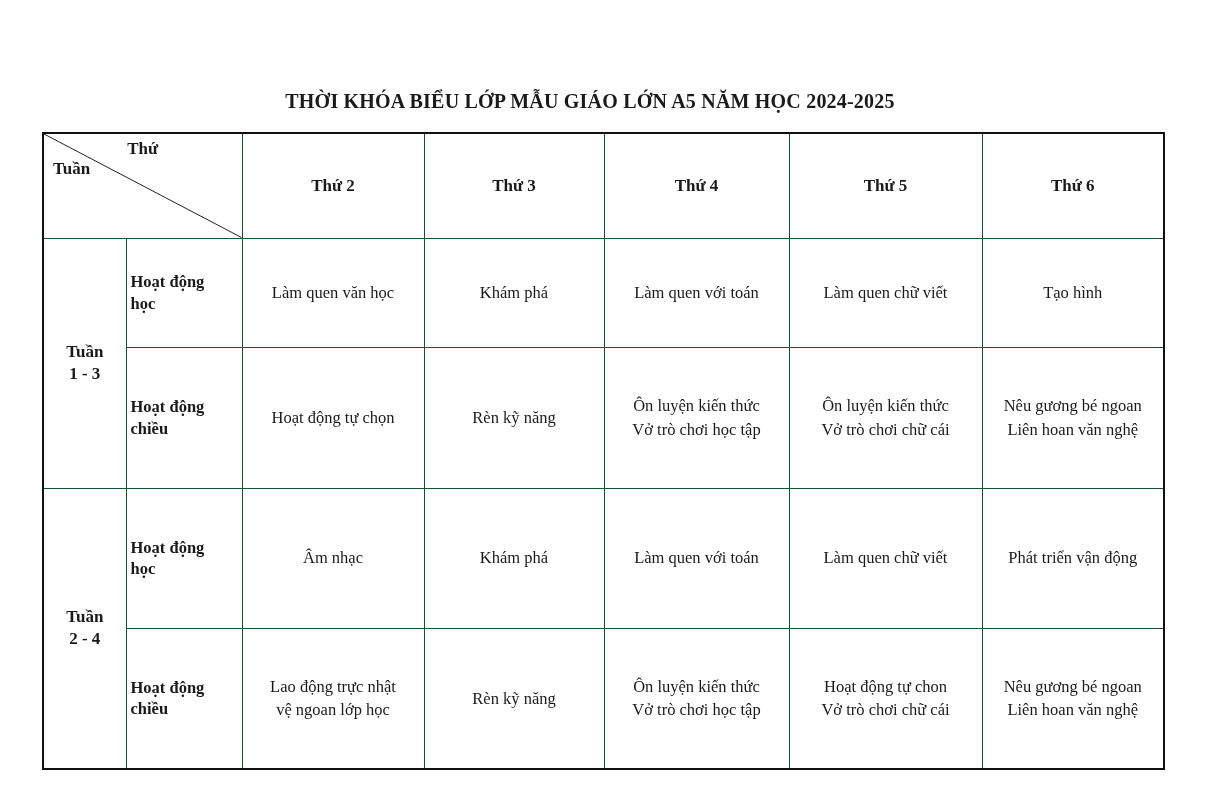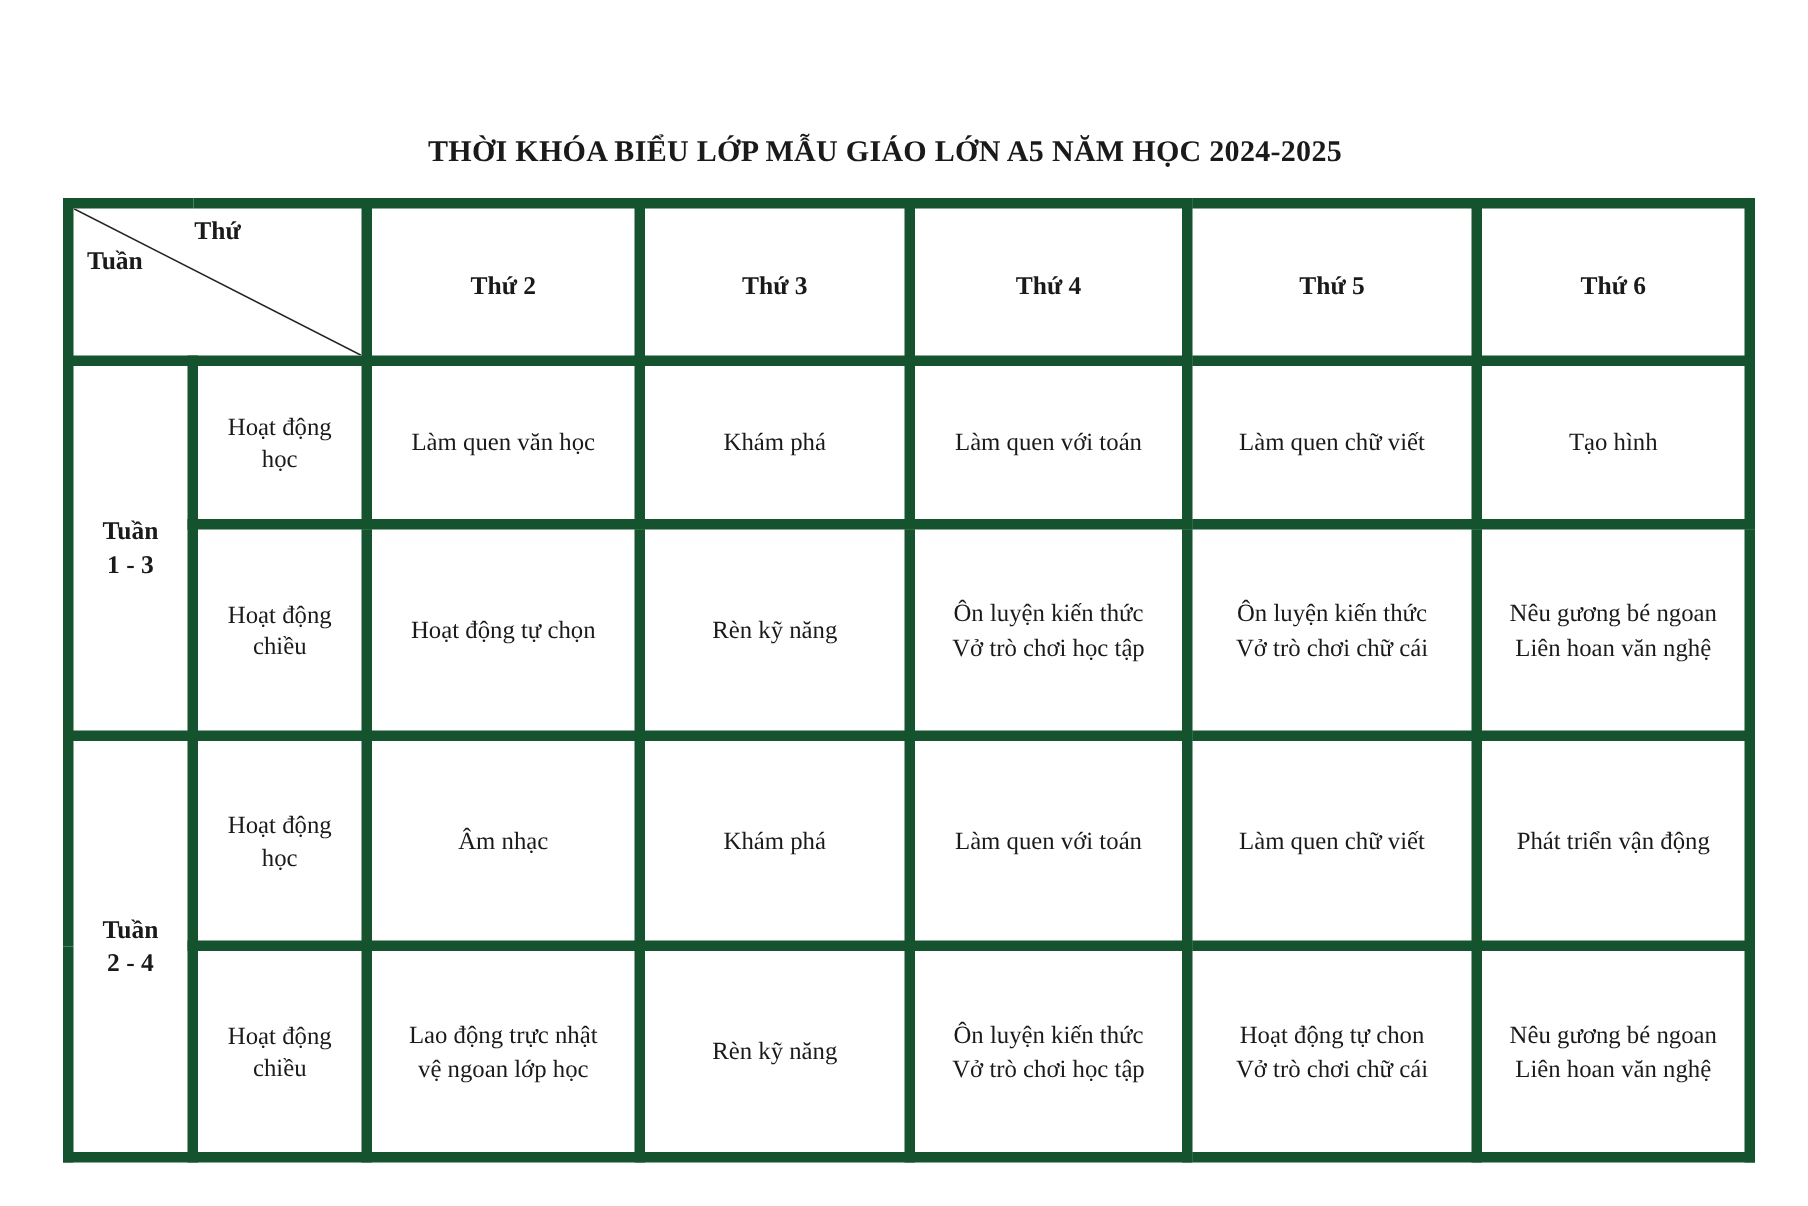--- a/index.html
+++ b/index.html
@@ -16,41 +16,41 @@
   }
   .page-title {
     position:absolute; top:90px; left:0; width:1180px; text-align:center;
     font-size:20px; font-weight:bold; letter-spacing:0.2px;
   }
   table.tkb {
     position:absolute; top:132px; left:42px;
     border-collapse:collapse; table-layout:fixed;
     border:2px solid #111;
   }
-  table.tkb td, table.tkb th { border:7px solid #14532d; overflow:hidden; }
+  table.tkb td, table.tkb th { border:1px solid #14532d; overflow:hidden; }
   th.day-th {
     vertical-align:top; padding-top:42px;
     font-size:17px; font-weight:bold; text-align:center;
   }
   td.corner-td { position:relative; padding:0; }
   td.corner-td svg { position:absolute; top:0; left:0; width:100%; height:100%; display:block; }
   .corner-day {
     position:absolute; top:5px; left:50%; transform:translateX(-50%);
     font-size:17px; font-weight:bold;
   }
   .corner-week {
     position:absolute; top:25px; left:9px;
     font-size:17px; font-weight:bold;
   }
   td.week-td {
     font-size:17px; font-weight:bold; text-align:center; vertical-align:middle;
     white-space:pre-line; line-height:1.3;
   }
   td.act-td {
-    font-size:16.5px; font-weight:normal; text-align:center; vertical-align:middle;
+    font-size:16.5px; font-weight:bold; vertical-align:middle;
     white-space:pre-line; line-height:1.3; padding:2px 4px;
   }
   td.cell {
     font-size:16.5px; text-align:center; vertical-align:middle;
     white-space:pre-line; line-height:1.4; padding:8px 6px;
   }
 </style>
 </head>
 <body>
 

